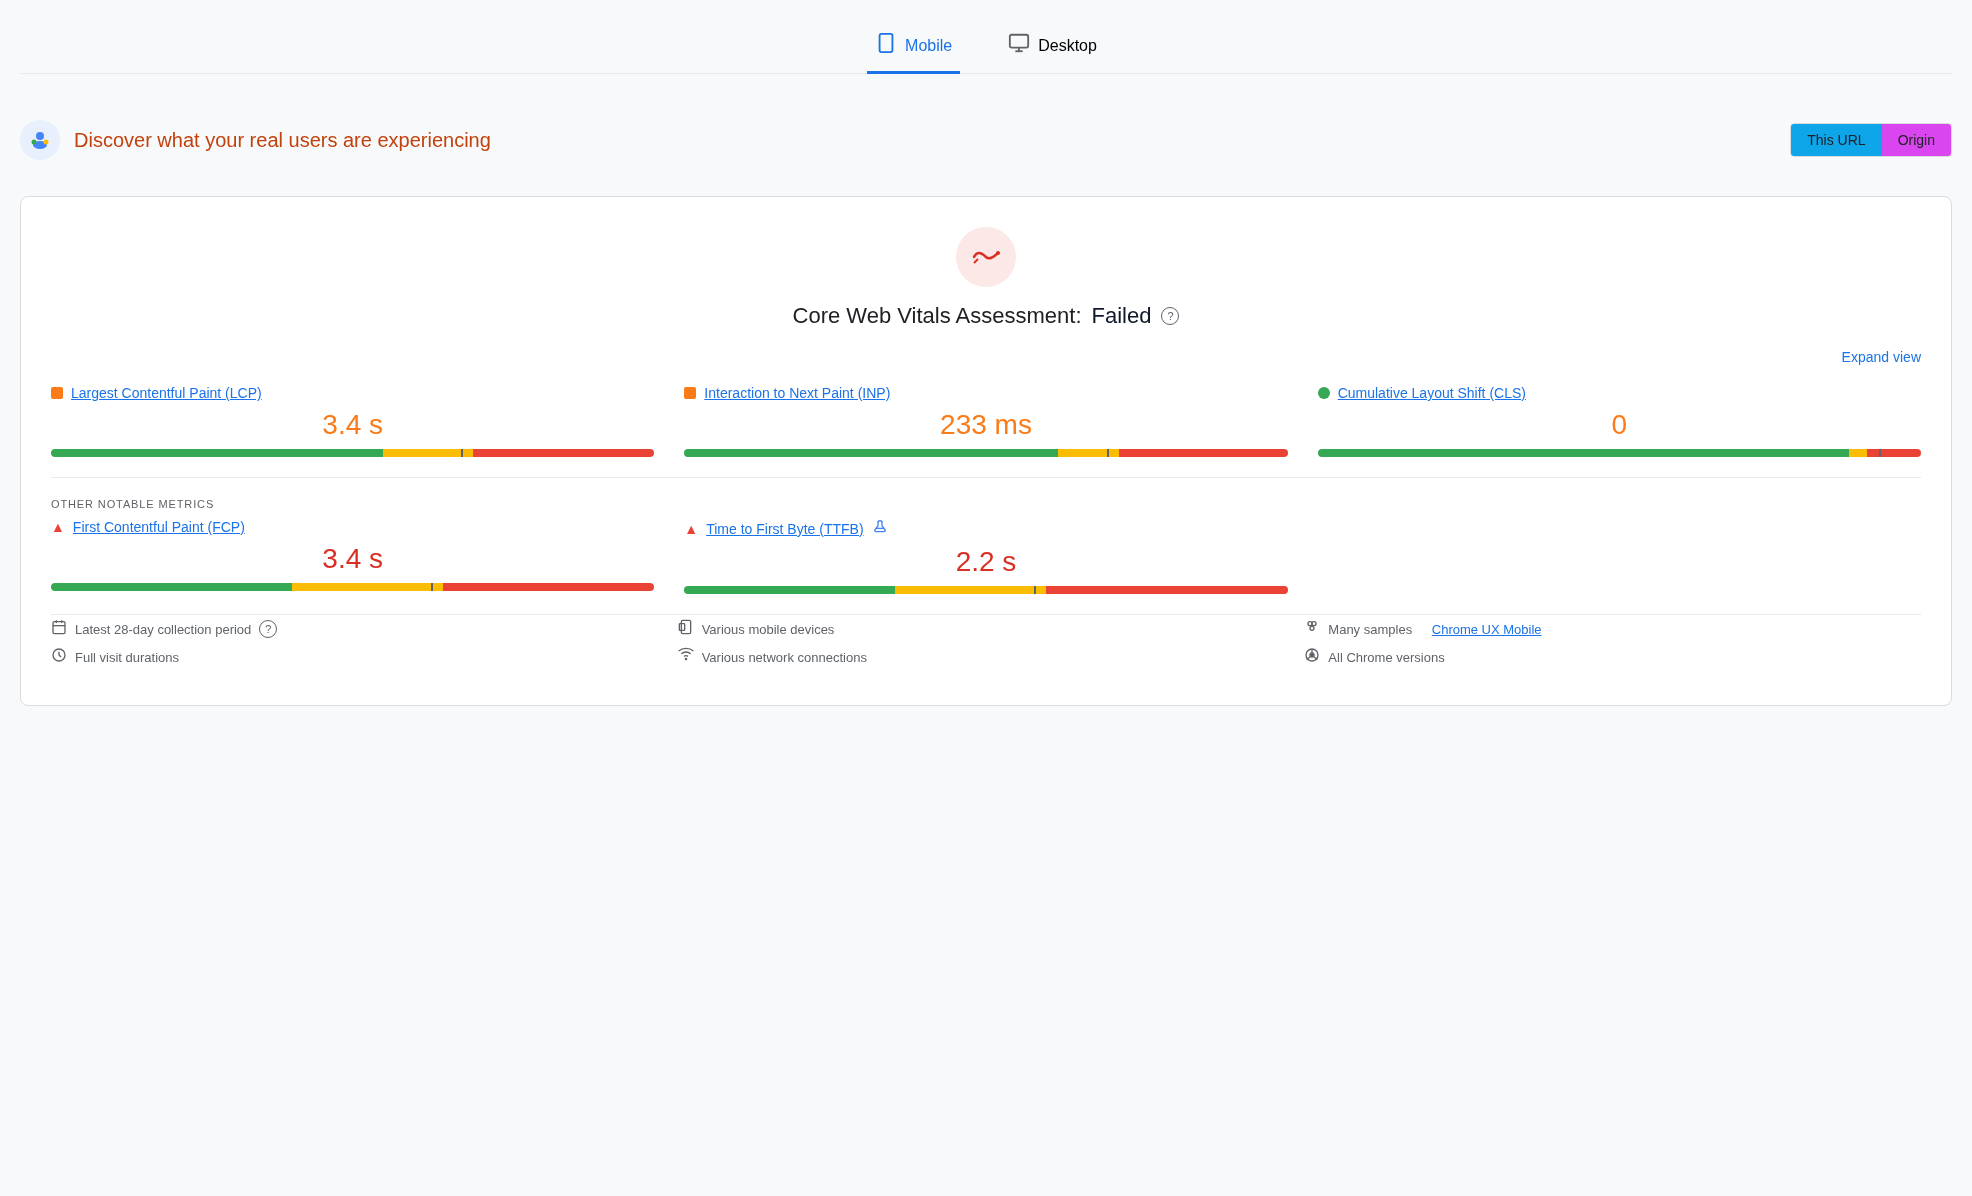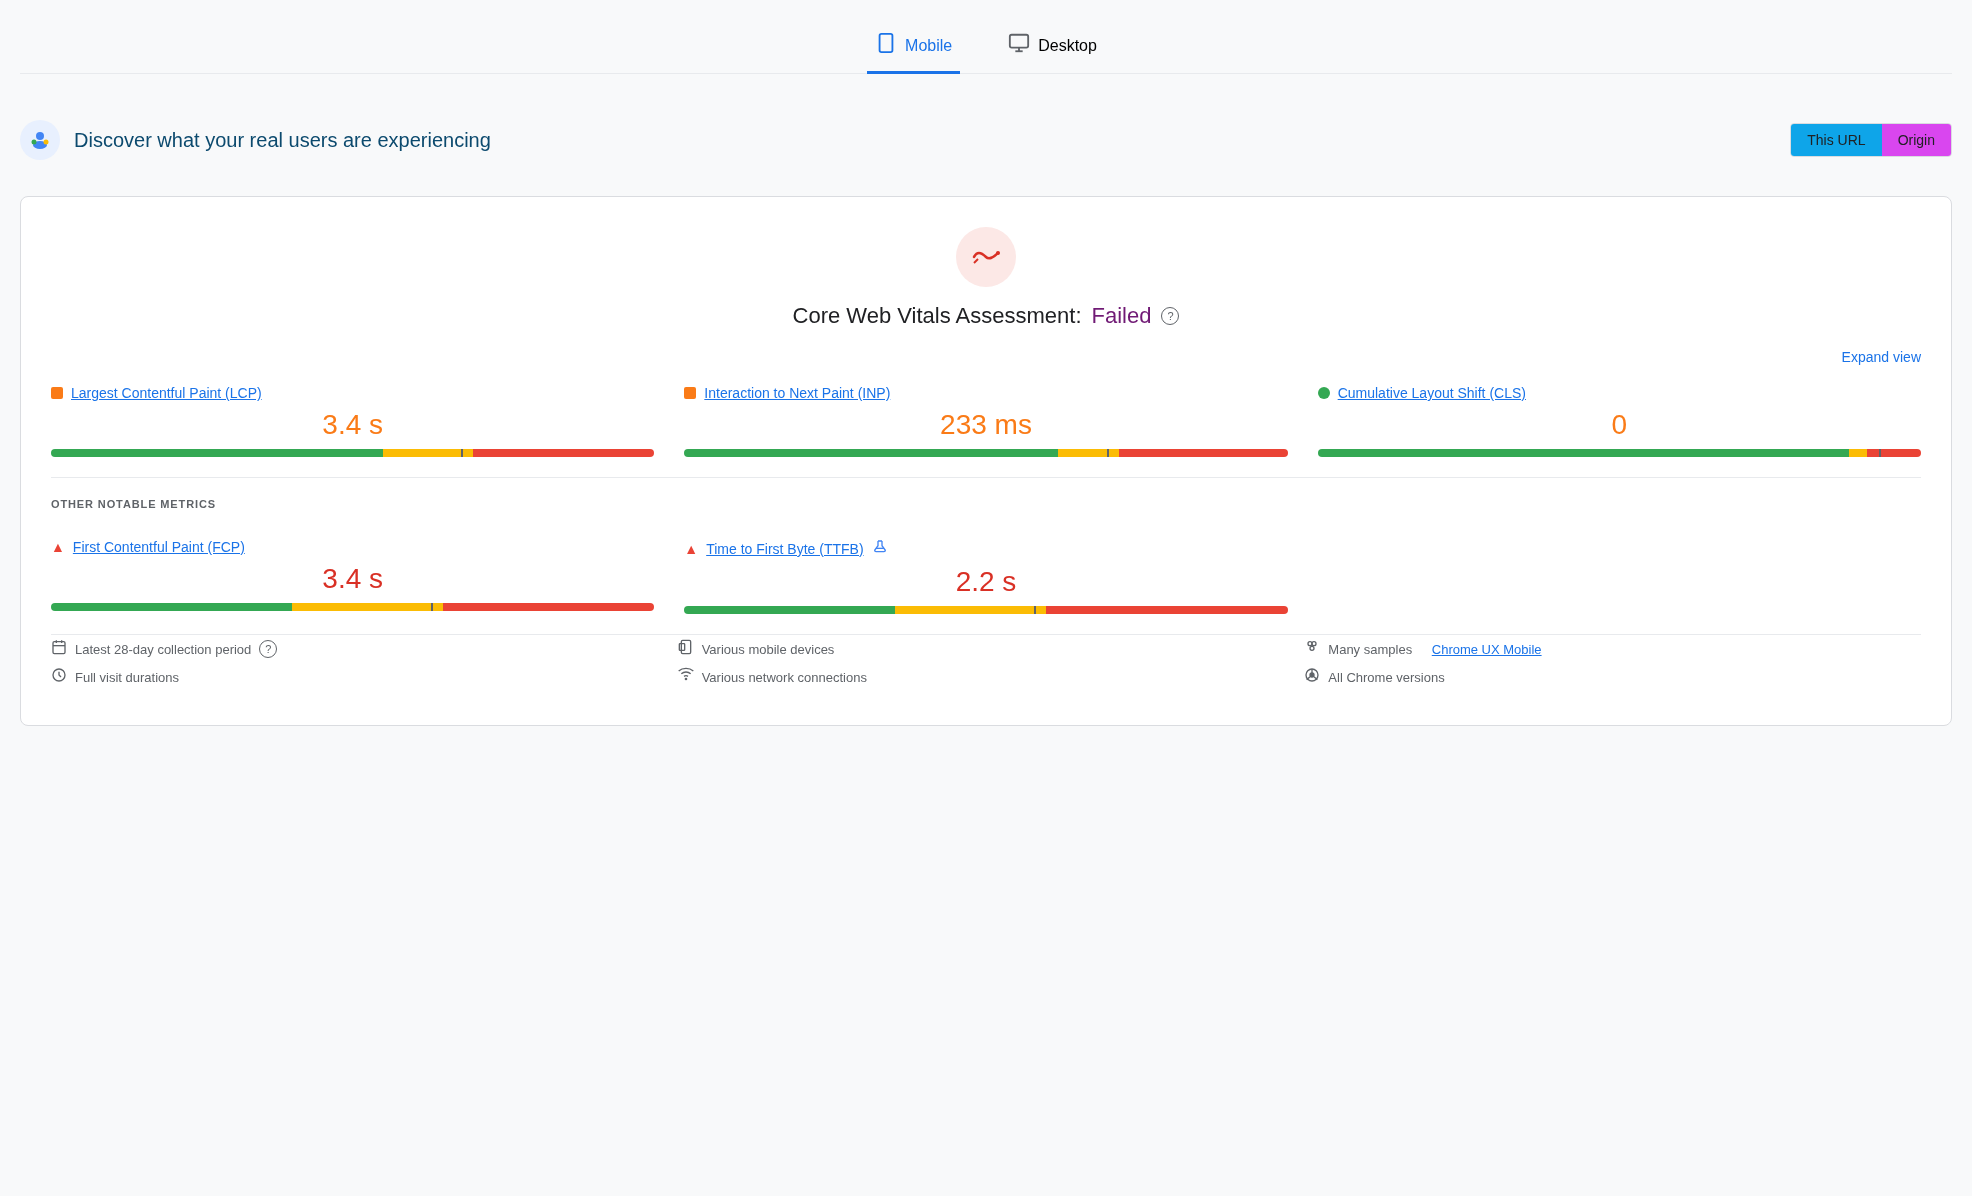--- a/index.html
+++ b/index.html
@@ -63,21 +63,21 @@
       background: #e8f0fe;
       border-radius: 50%;
       display: flex;
       align-items: center;
       justify-content: center;
     }
 
     .section-title {
       font-size: 20px;
       font-weight: 400;
-      color: #0c4a6e;
+      color: #c2410c;
     }
 
     .url-toggle {
       display: flex;
       border: 1px solid #dadce0;
       border-radius: 4px;
       overflow: hidden;
     }
 
     .url-toggle button {
@@ -128,21 +128,21 @@
       color: #202124;
     }
 
     .cwv-title-row {
       display: flex;
       align-items: center;
       gap: 10px;
     }
 
     .failed-text {
-      color: #701a75;
+      color: #0f172a;
       font-weight: 500;
     }
 
     .expand-view {
       text-align: right;
       color: #1a73e8;
       font-size: 14px;
       cursor: pointer;
       margin-bottom: 20px;
     }
@@ -215,24 +215,24 @@
     }
 
     .divider {
       border: none;
       border-top: 1px solid #e8eaed;
       margin: 20px 0;
     }
 
     .other-metrics-label {
       font-size: 11px;
-      font-weight: 700;
+      font-weight: 400;
       color: #5f6368;
       letter-spacing: 0.08em;
-      margin-bottom: 29px;
+      margin-bottom: 9px;
       text-transform: uppercase;
     }
 
     .metrics-grid-2 {
       display: grid;
       grid-template-columns: 1fr 1fr 1fr;
       gap: 30px;
       margin-bottom: 20px;
     }
 

